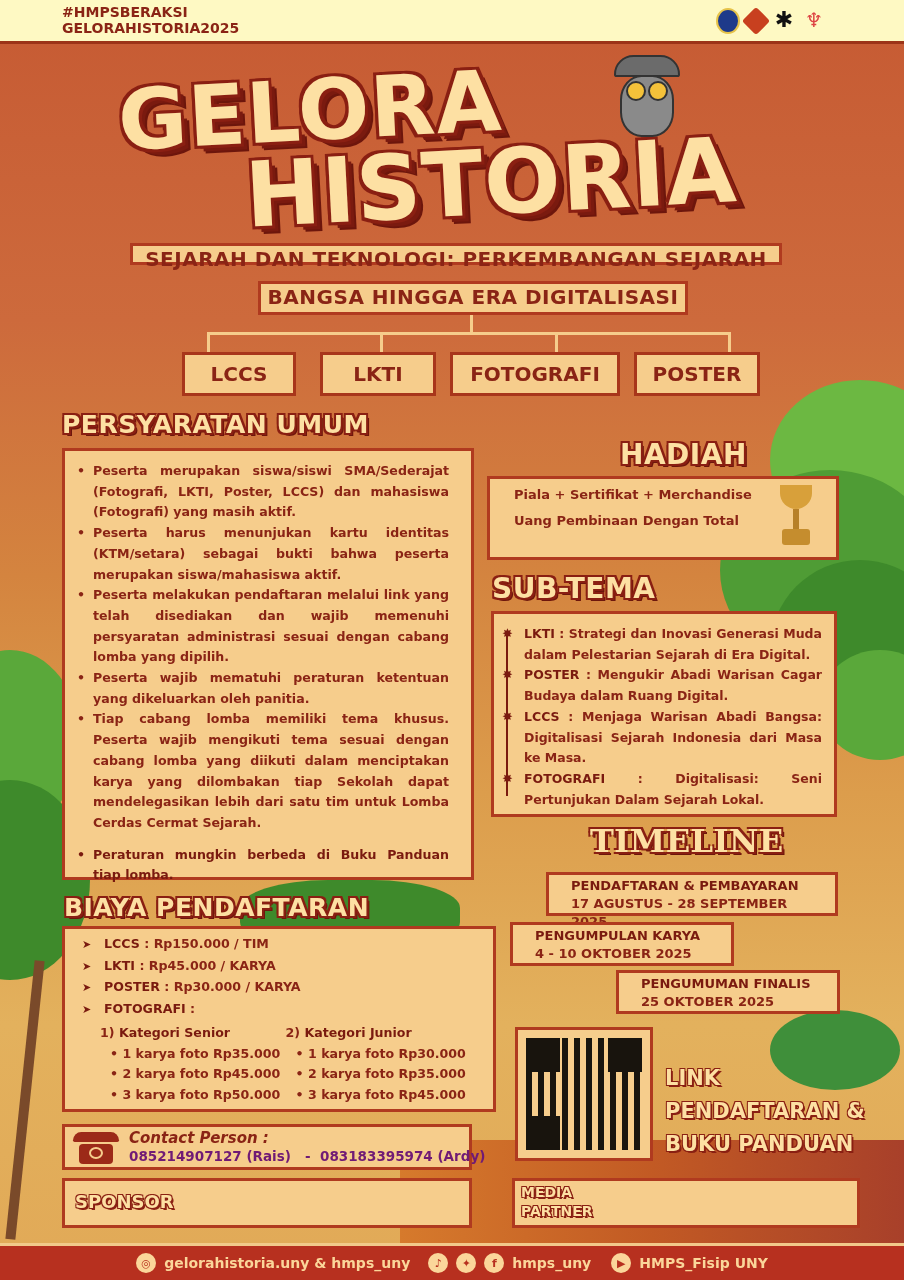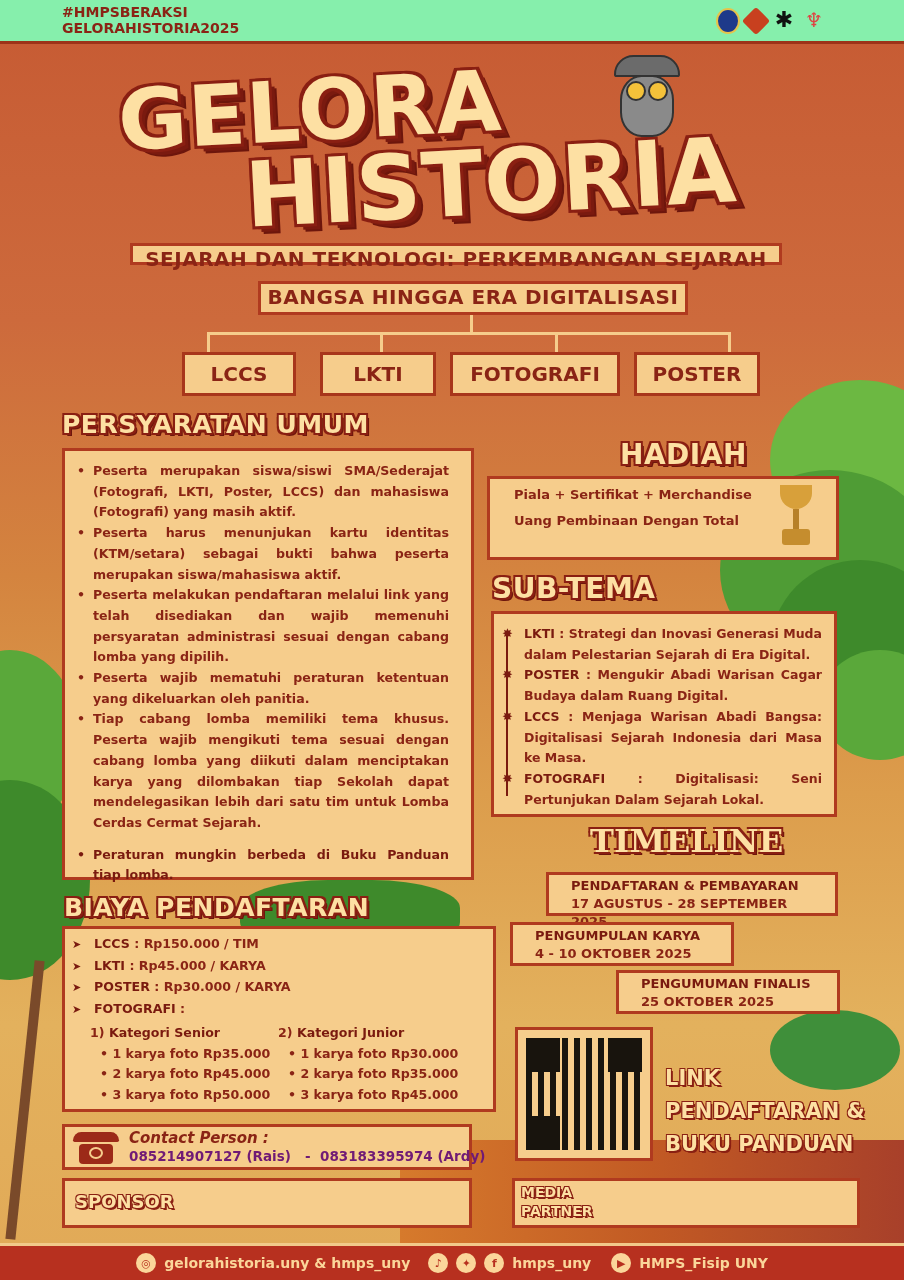--- a/index.html
+++ b/index.html
@@ -1,19 +1,19 @@
 <!DOCTYPE html>
 <html><head>
 <meta charset="utf-8">
 <style>
 *{box-sizing:border-box;margin:0;padding:0}
 html,body{width:904px;height:1280px;overflow:hidden}
 body{position:relative;font-family:"DejaVu Sans",sans-serif;color:#8a2415;
 background:linear-gradient(180deg,#c65a33 0%,#cd6a3c 25%,#d4843f 45%,#dc9d4c 62%,#e3b15d 80%,#e1a957 100%);}
-.topbar{position:absolute;left:0;top:0;width:904px;height:44px;background:#86efac;border-bottom:3px solid #9c3418}
+.topbar{position:absolute;left:0;top:0;width:904px;height:44px;background:#fef9c3;border-bottom:3px solid #9c3418}
 .tag{position:absolute;left:62px;font-weight:bold;font-size:14px;color:#8a2415;font-family:"DejaVu Sans",sans-serif}
 .logos{position:absolute;right:78px;top:8px;display:flex;gap:6px}
 .logo{width:24px;height:26px;border-radius:50%}
 .tree{position:absolute;border-radius:50%}
 .title{position:absolute;font-family:"DejaVu Sans",sans-serif;font-weight:900;color:#fde0a3;
  text-shadow:3px 3px 0 #8a1f12,-3px -3px 0 #8a1f12,3px -3px 0 #8a1f12,-3px 3px 0 #8a1f12,6px 6px 0 #7a1a0f,8px 8px 0 #6d160c;letter-spacing:1px;transform:rotate(-3deg)}
 .box{position:absolute;background:#f6cd8c;border:3px solid #b03a1f}
 .theme{font-family:"DejaVu Sans",sans-serif;font-weight:bold;color:#8a2415;text-align:center;font-size:20px;letter-spacing:0.5px;line-height:26px}
 .cat{position:absolute;top:352px;height:44px;font-weight:bold;font-size:20px;display:flex;align-items:center;justify-content:center;background:#f6cd8c;border:3px solid #a8361b;color:#8a2415}
 .hd{position:absolute;font-weight:900;color:#fde0a3;font-size:25px;letter-spacing:0.5px;
@@ -136,21 +136,21 @@
 <div class="tl" style="left:510px;top:922px;width:224px;height:44px">
   <div class="a">PENGUMPULAN KARYA</div>
   <div class="b">4 - 10 OKTOBER 2025</div>
 </div>
 <div class="tl" style="left:616px;top:970px;width:224px;height:44px">
   <div class="a">PENGUMUMAN FINALIS</div>
   <div class="b">25 OKTOBER 2025</div>
 </div>
 
 <div class="hd" style="left:64px;top:893px">BIAYA PENDAFTARAN</div>
-<div class="box" style="left:62px;top:926px;width:434px;height:186px;padding:5px 10px 0 7px">
+<div class="box" style="left:62px;top:926px;width:434px;height:186px;padding:5px 10px 0 17px">
   <div class="fee"><span class="arr">➤</span><b>LCCS</b><span> : Rp150.000 / TIM</span></div>
   <div class="fee"><span class="arr">➤</span><b>LKTI</b><span> : Rp45.000 / KARYA</span></div>
   <div class="fee"><span class="arr">➤</span><b>POSTER</b><span> : Rp30.000 / KARYA</span></div>
   <div class="fee"><span class="arr">➤</span><b>FOTOGRAFI</b><span> :</span></div>
   <div style="display:flex;margin-top:3px">
     <div style="width:206px;padding-left:18px">
       <div class="fee"><span>1) </span><b>Kategori Senior</b></div>
       <div class="fee" style="padding-left:10px">• <span>1 karya foto Rp35.000</span></div>
       <div class="fee" style="padding-left:10px">• <span>2 karya foto Rp45.000</span></div>
       <div class="fee" style="padding-left:10px">• <span>3 karya foto Rp50.000</span></div>

